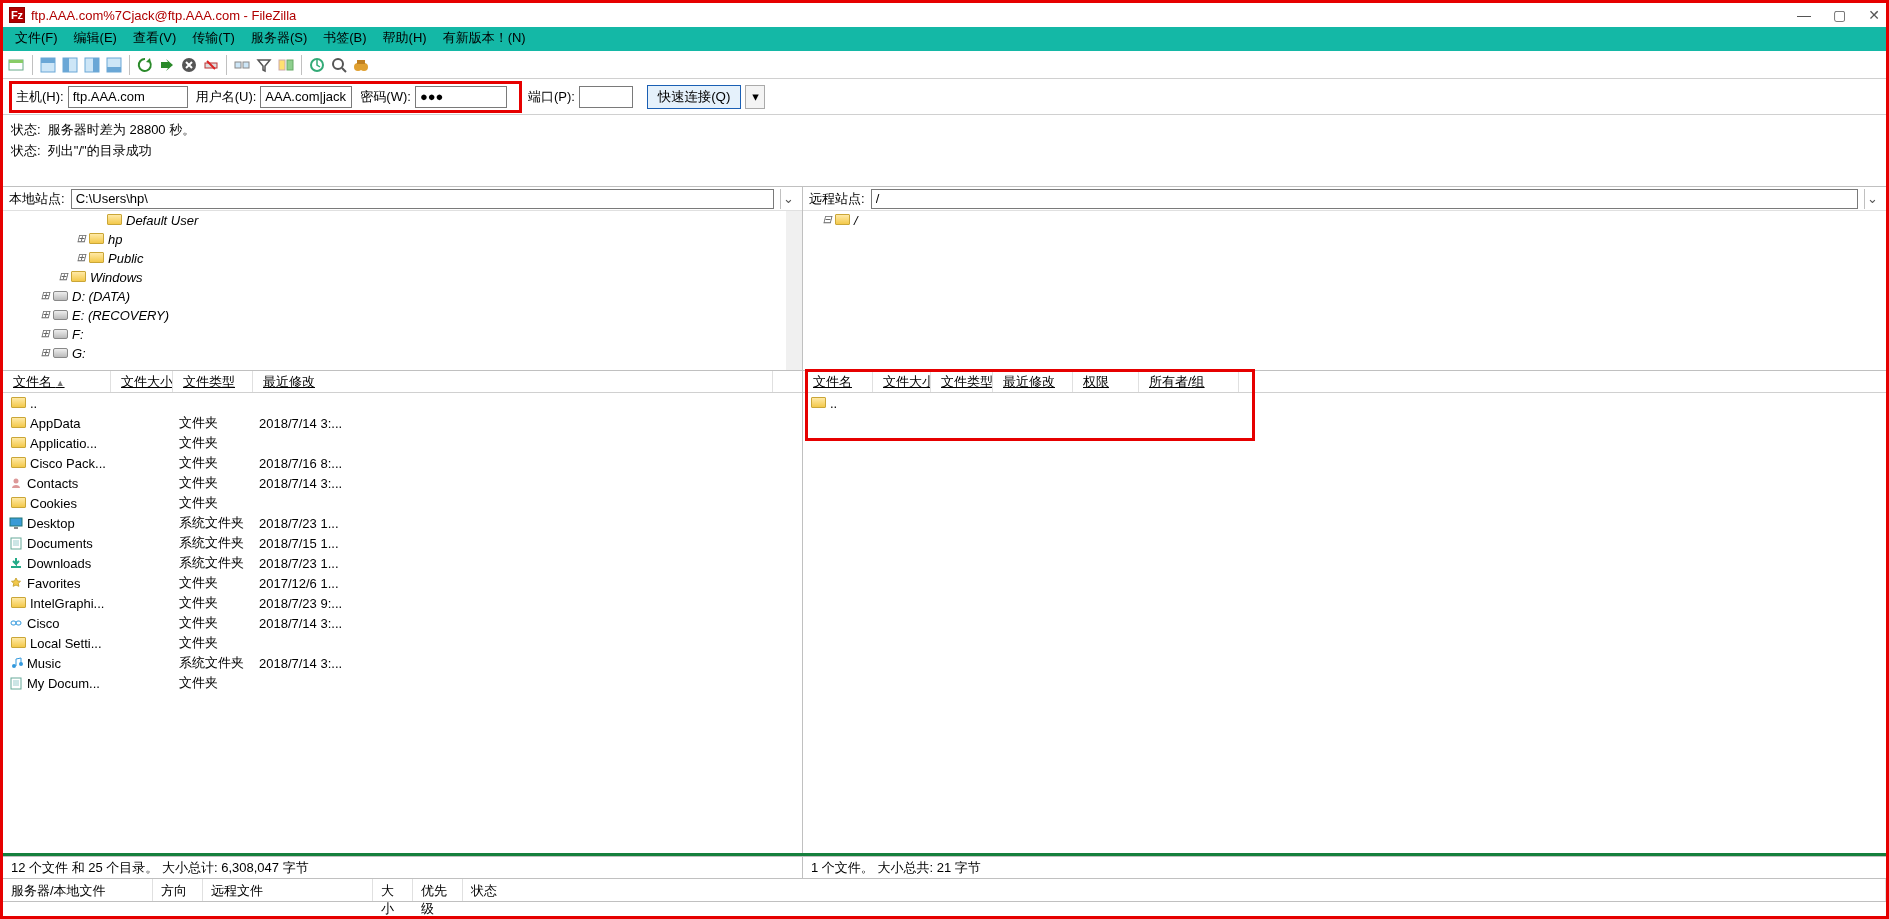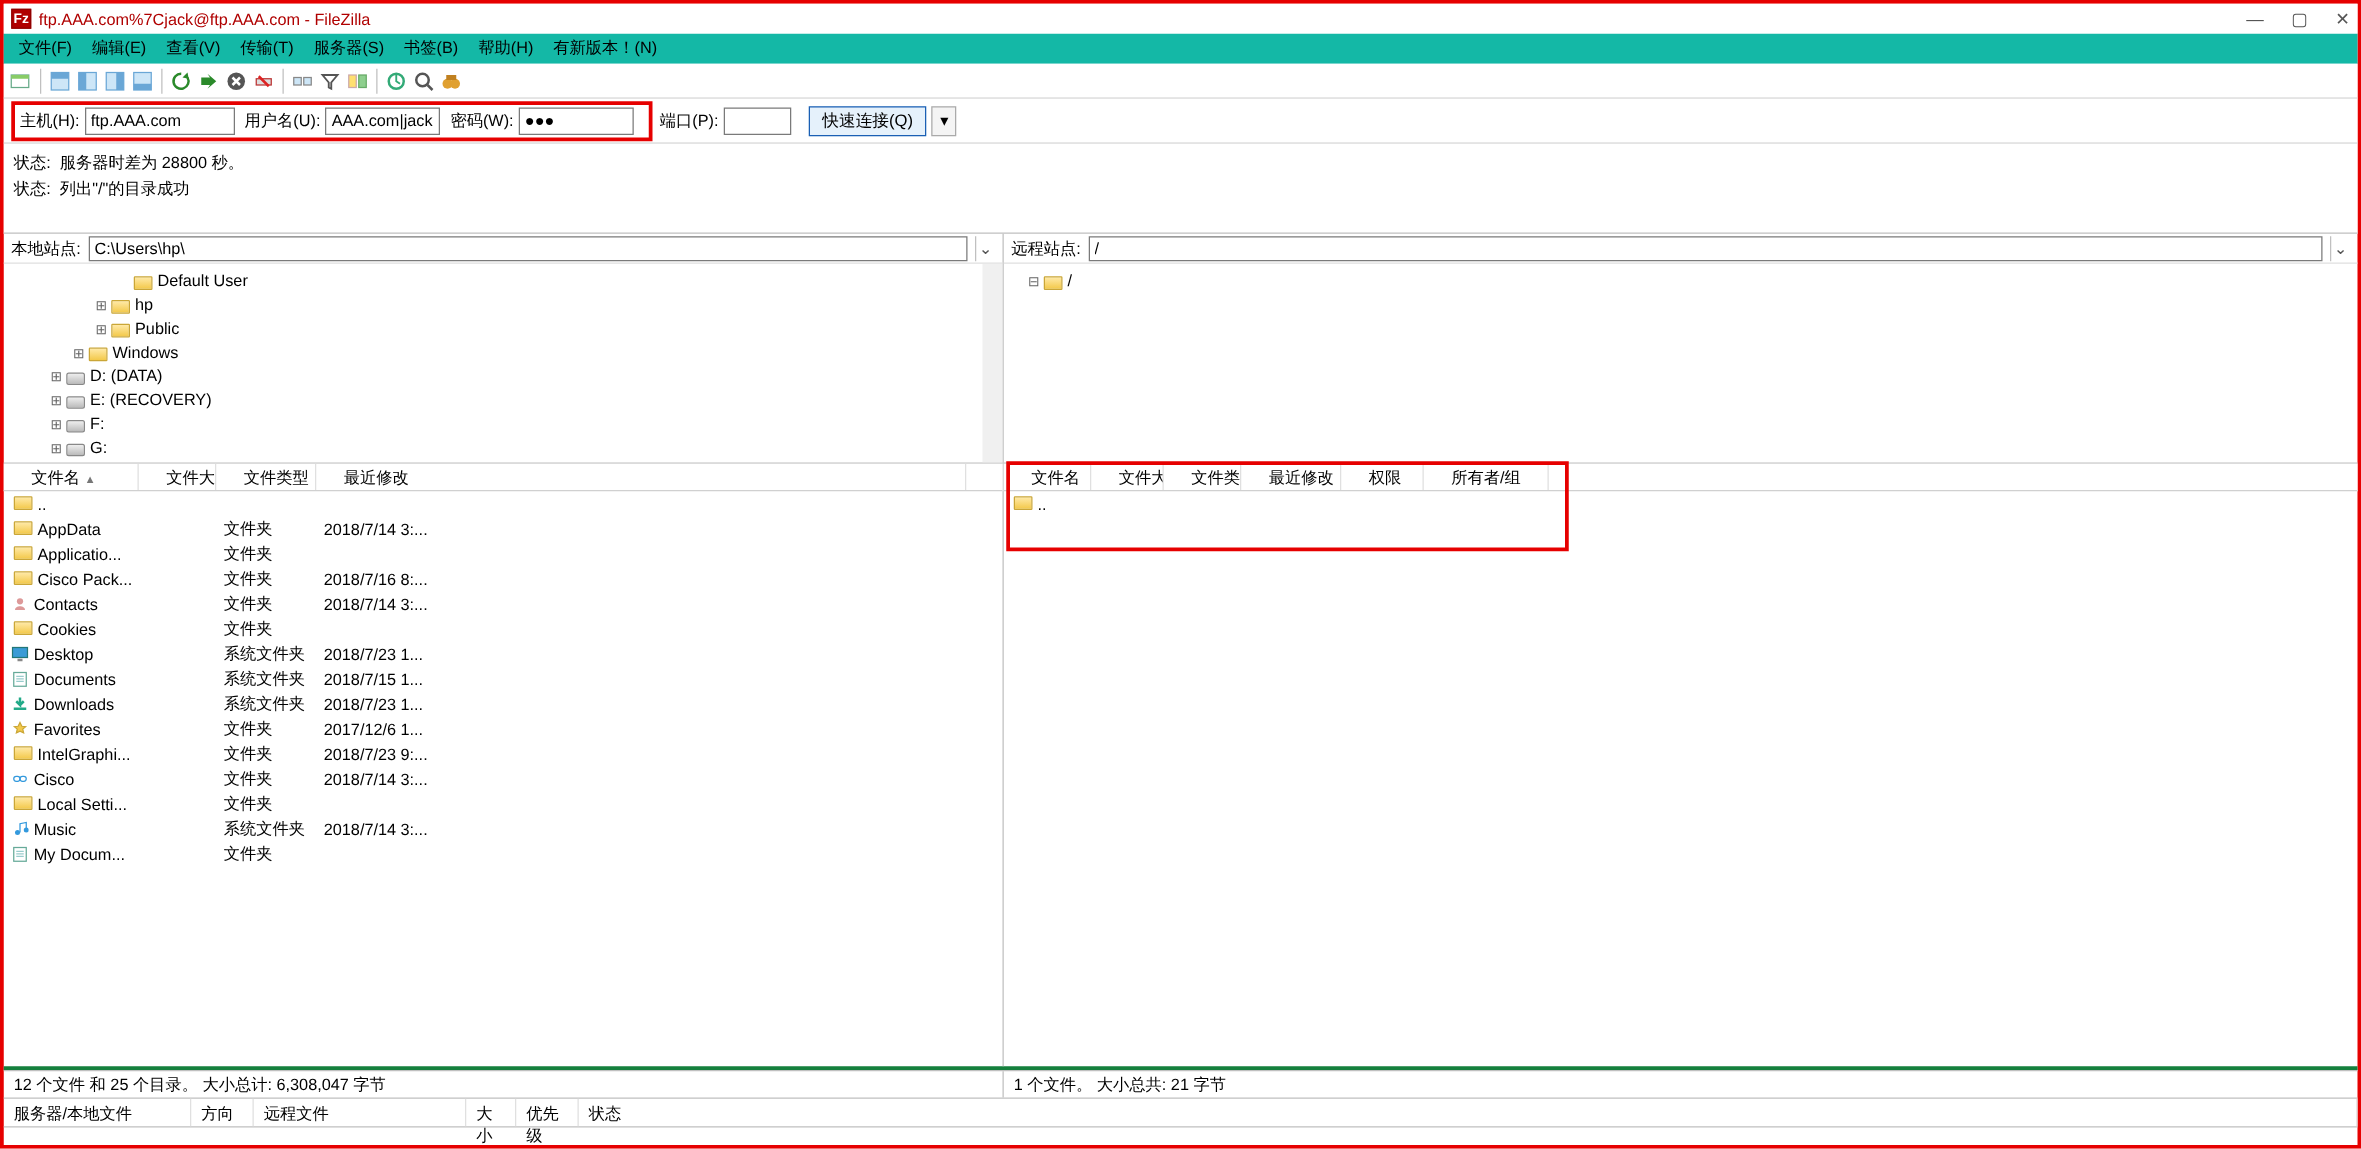--- a/index.html
+++ b/index.html
@@ -26,29 +26,29 @@
   .log-line { line-height: 21px; white-space: pre; }
   .two-pane { display: flex; flex: 1; min-height: 0; border-bottom: 3px solid #15803d; }
   .pane { display: flex; flex-direction: column; min-height: 0; }
   .pane.left { width: 800px; border-right: 1px solid #c0c0c0; }
   .pane.right { flex: 1; }
   .site-row { display: flex; align-items: center; height: 24px; padding: 2px 6px; gap: 6px; border-bottom: 1px solid #e0e0e0; }
   .site-row input { flex: 1; height: 20px; border: 1px solid #7a7a7a; padding: 0 4px; font-family: inherit; font-size: 13px; }
   .pathdrop { width: 16px; height: 20px; border-left: 1px solid #c0c0c0; text-align: center; line-height: 20px; color:#555; }
   .tree { flex: 0 0 160px; overflow: auto; border-bottom: 1px solid #c0c0c0; padding: 2px 0; position: relative; }
   .tree .scrollbar { position: absolute; right: 0; top: 0; width: 16px; height: 100%; background: #f0f0f0; }
-  .tree-row { display: flex; align-items: flex-end; height: 19px; white-space: nowrap; }
+  .tree-row { display: flex; align-items: flex-start; height: 19px; white-space: nowrap; font-style: italic; }
   .indent { display: inline-block; }
   .exp { width: 12px; text-align: center; color: #666; font-size: 11px; display:inline-block; }
   .ficon { width: 16px; height: 14px; margin: 0 4px 0 2px; display:inline-block; }
   .folder { background: linear-gradient(#ffe9a6,#f3c94b); border:1px solid #caa637; border-radius:1px; width:15px; height:11px; margin-top:1px;}
   .drive { background: linear-gradient(#eee,#bbb); border:1px solid #888; border-radius:2px; width:15px; height:10px; margin-top:2px;}
   .filelist { flex: 1; display: flex; flex-direction: column; min-height: 0; position: relative; }
   .cols { display: flex; height: 22px; border-bottom: 1px solid #d0d0d0; background:#fff; }
-  .col { padding: 2px 22px; border-right: 1px solid #e0e0e0; overflow:hidden; white-space:nowrap; }
+  .col { padding: 2px 10px; border-right: 1px solid #e0e0e0; overflow:hidden; white-space:nowrap;text-decoration:underline; }
   .rows { flex: 1; overflow: auto; }
   .row { display: flex; height: 20px; align-items: center; }
   .cell { padding: 0 6px; overflow:hidden; white-space:nowrap; }
   .rhigh { position:absolute; left:2px; top:-2px; border:3px solid #e60000; pointer-events:none; }
   .status-strip { display: flex; height: 22px; border-top: 1px solid #c0c0c0; }
   .status-strip .left { width: 800px; padding: 2px 8px; border-right: 1px solid #c0c0c0; }
   .status-strip .right { flex:1; padding: 2px 8px; }
   .queue-head { display: flex; height: 24px; border-top: 1px solid #c0c0c0; border-bottom: 1px solid #c0c0c0; }
   .queue-head .qcol { padding: 3px 8px; border-right: 1px solid #e0e0e0; }
   .fileicon { width:14px; height:12px; display:inline-block; margin-right:4px; }

